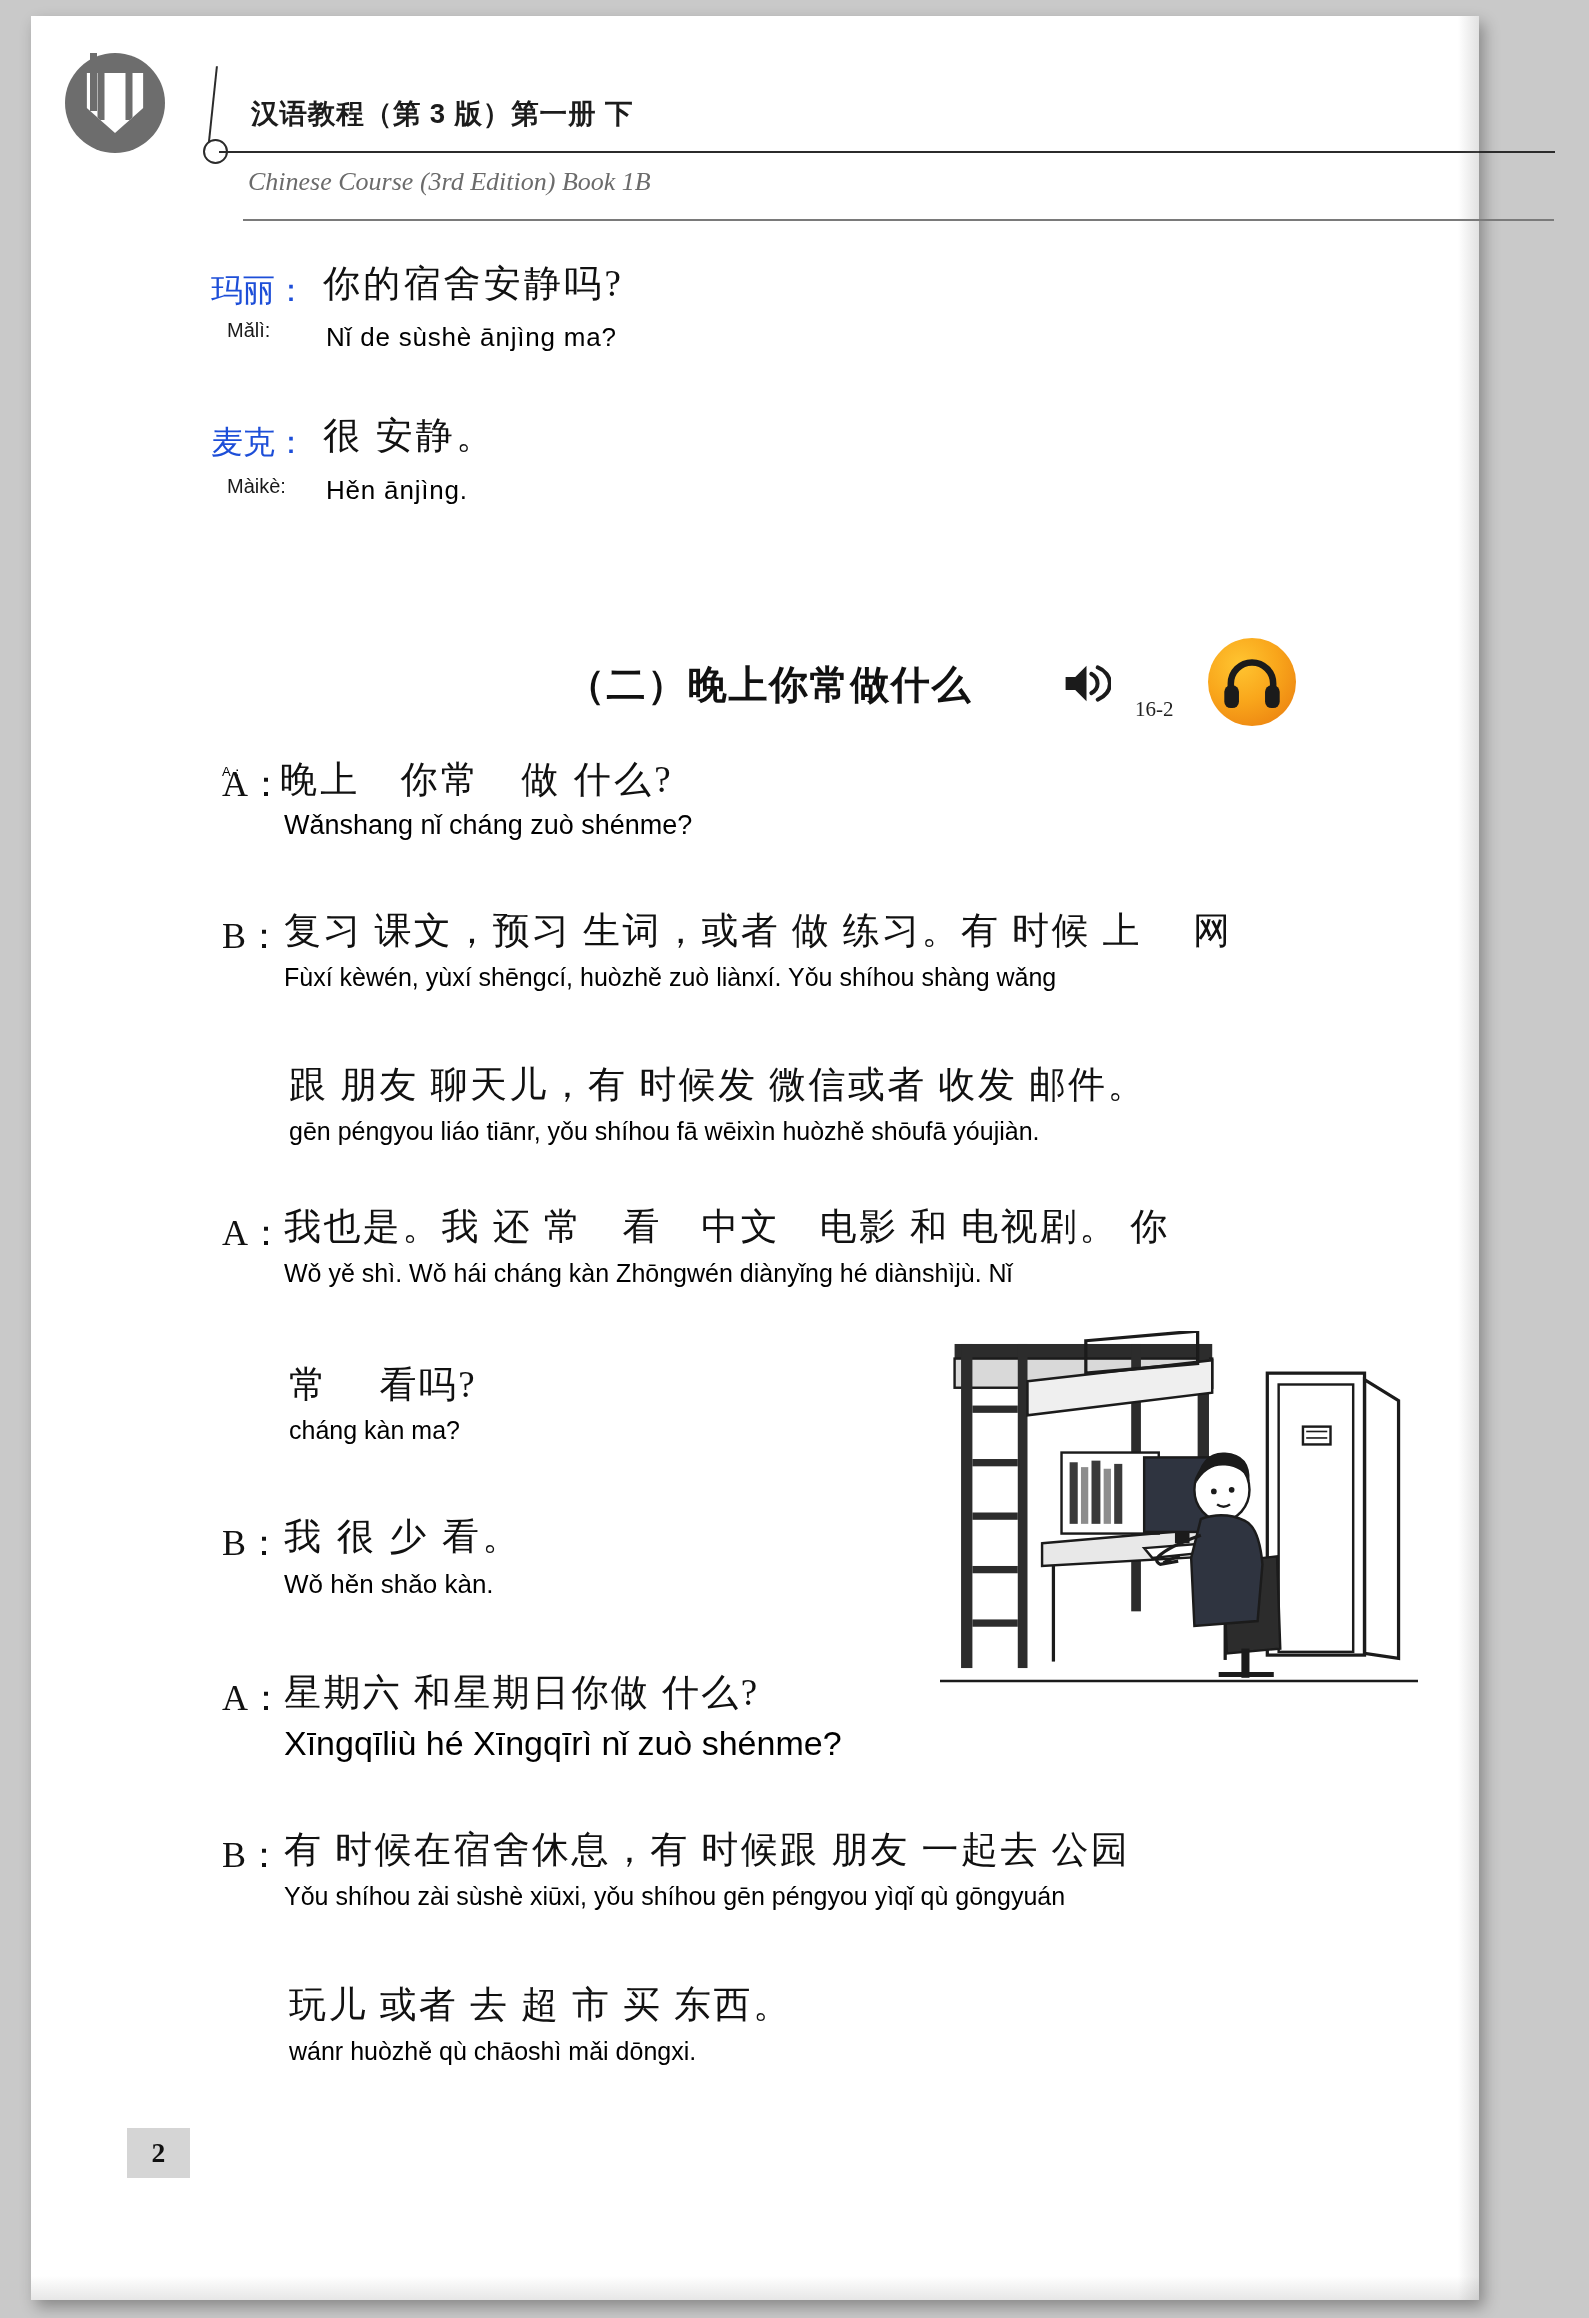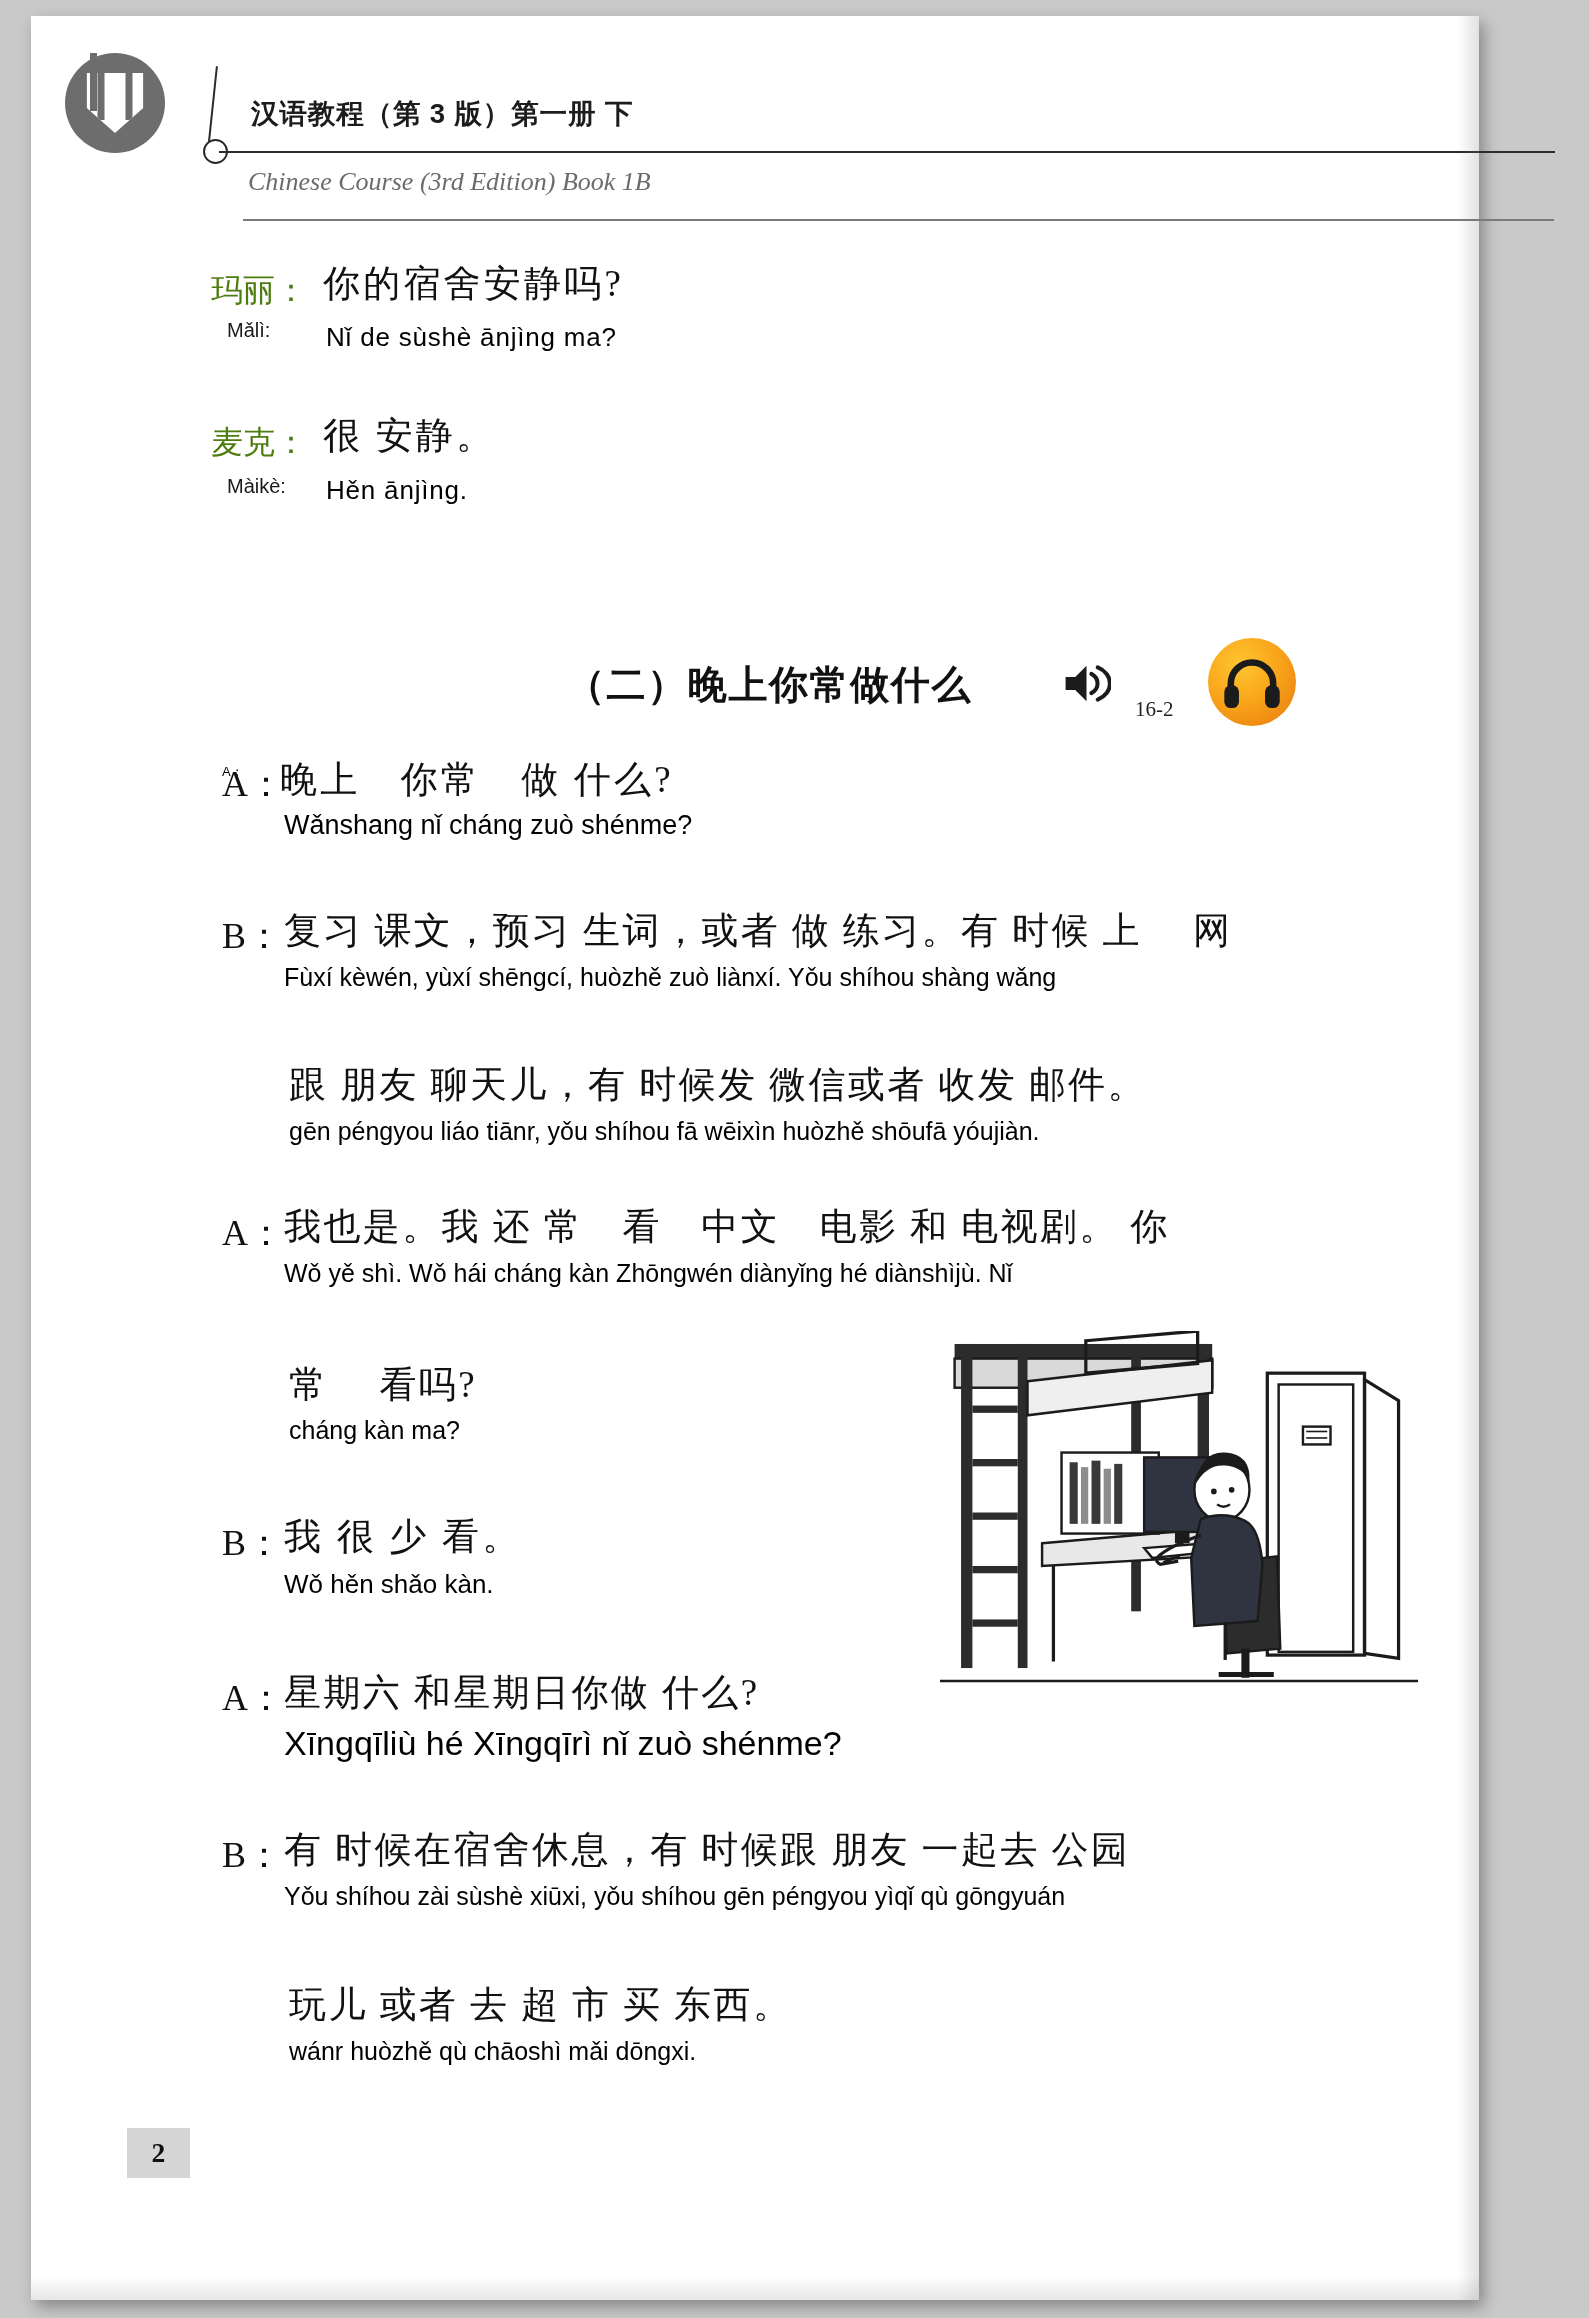--- a/index.html
+++ b/index.html
@@ -148,21 +148,21 @@
     color: #111111;
     white-space: nowrap;
   }
   .pinyin {
     font-family: "Liberation Sans", sans-serif;
     color: #000000;
     white-space: nowrap;
   }
   .spk-cn {
     font-family: "Liberation Serif", serif;
-    color: #4d7c0f;
+    color: #1d4ed8;
     white-space: nowrap;
   }
   .spk-py {
     font-family: "Liberation Sans", sans-serif;
     color: #1a1a1a;
     white-space: nowrap;
   }
 
   
   .line-abs { position: absolute; }

